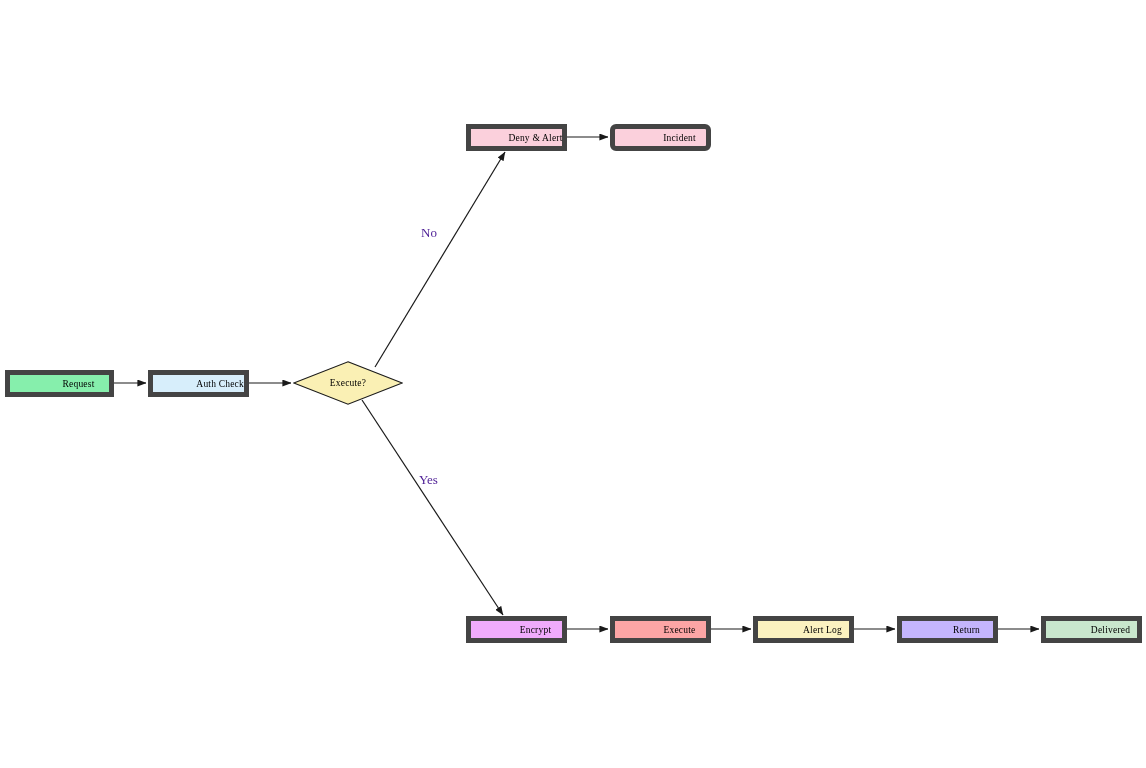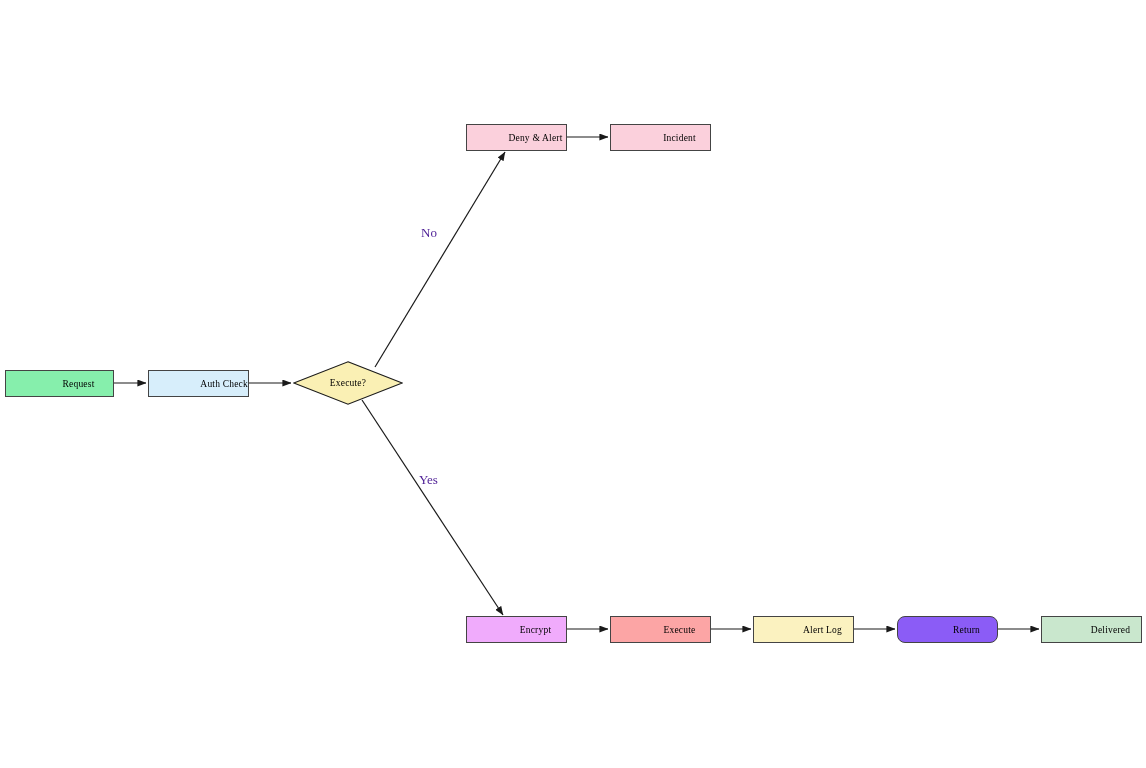--- a/index.html
+++ b/index.html
@@ -28,21 +28,21 @@
     align-items: center;
     justify-content: center;
     font-family: "Liberation Serif", "DejaVu Serif", serif;
     font-size: 9.5px;
     color: #000000;
     letter-spacing: 0.2px;
     white-space: nowrap;
     z-index: 3;
   }
   .node.box {
-    border: 1px solid #a3a3a3;
+    border: 5px solid #a3a3a3;
     padding-left: 38px;
   }
   .node.decision {
     border: none;
     background: transparent;
   }
   .decision-shape {
     position: absolute;
     left: 0;
     top: 0;
@@ -105,33 +105,33 @@
       </div>
       <div class="node decision" style="left: 293px; top: 361px; width: 110px; height: 44px;">
         <svg class="decision-shape" viewBox="0 0 110 44" preserveAspectRatio="none">
           <polygon points="55,0.8 109.2,22 55,43.2 0.8,22" fill="#faf0b4" stroke="#1a1a1a" stroke-width="1.2"></polygon>
         </svg>
         <span class="decision-label">Execute?</span>
       </div>
       <div class="node box" style="left: 466px; top: 124px; width: 101px; height: 27px; background: rgb(251, 208, 220); border-color: rgb(68, 68, 68);">
         <span>Deny &amp; Alert</span>
       </div>
-      <div class="node box" style="left: 610px; top: 124px; width: 101px; height: 27px; background: rgb(251, 208, 220); border-color: rgb(68, 68, 68);">
+      <div class="node box" style="left: 610px; top: 124px; width: 101px; height: 27px; background: rgb(251, 208, 220); border-color: rgb(68, 68, 68); border-radius: 6px;">
         <span>Incident</span>
       </div>
       <div class="node box" style="left: 466px; top: 616px; width: 101px; height: 27px; background: #f0abfc; border-color: rgb(68, 68, 68); text-align: center;">
         <span>Encrypt</span>
       </div>
       <div class="node box" style="left: 610px; top: 616px; width: 101px; height: 27px; background: #fca5a5; border-color: rgb(68, 68, 68);">
         <span>Execute</span>
       </div>
       <div class="node box" style="left: 753px; top: 616px; width: 101px; height: 27px; background: rgb(251, 242, 192); border-color: rgb(68, 68, 68);">
         <span>Alert Log</span>
       </div>
-      <div class="node box" style="left: 897px; top: 616px; width: 101px; height: 27px; background: #8b5cf6; border-color: rgb(68, 68, 68); border-radius: 8px;">
+      <div class="node box" style="left: 897px; top: 616px; width: 101px; height: 27px; background: #c4b5fd; border-color: rgb(68, 68, 68);">
         <span>Return</span>
       </div>
       <div class="node box" style="left: 1041px; top: 616px; width: 101px; height: 27px; background: rgb(201, 231, 205); border-color: rgb(68, 68, 68); font-family: Liberation Serif, serif;">
         <span>Delivered</span>
       </div>
     </div>
   <div id="edge-labels-group">
       <div class="edge-label" style="left: 421px; top: 225px;">No</div>
       <div class="edge-label" style="left: 419px; top: 472px;">Yes</div>
     </div>

